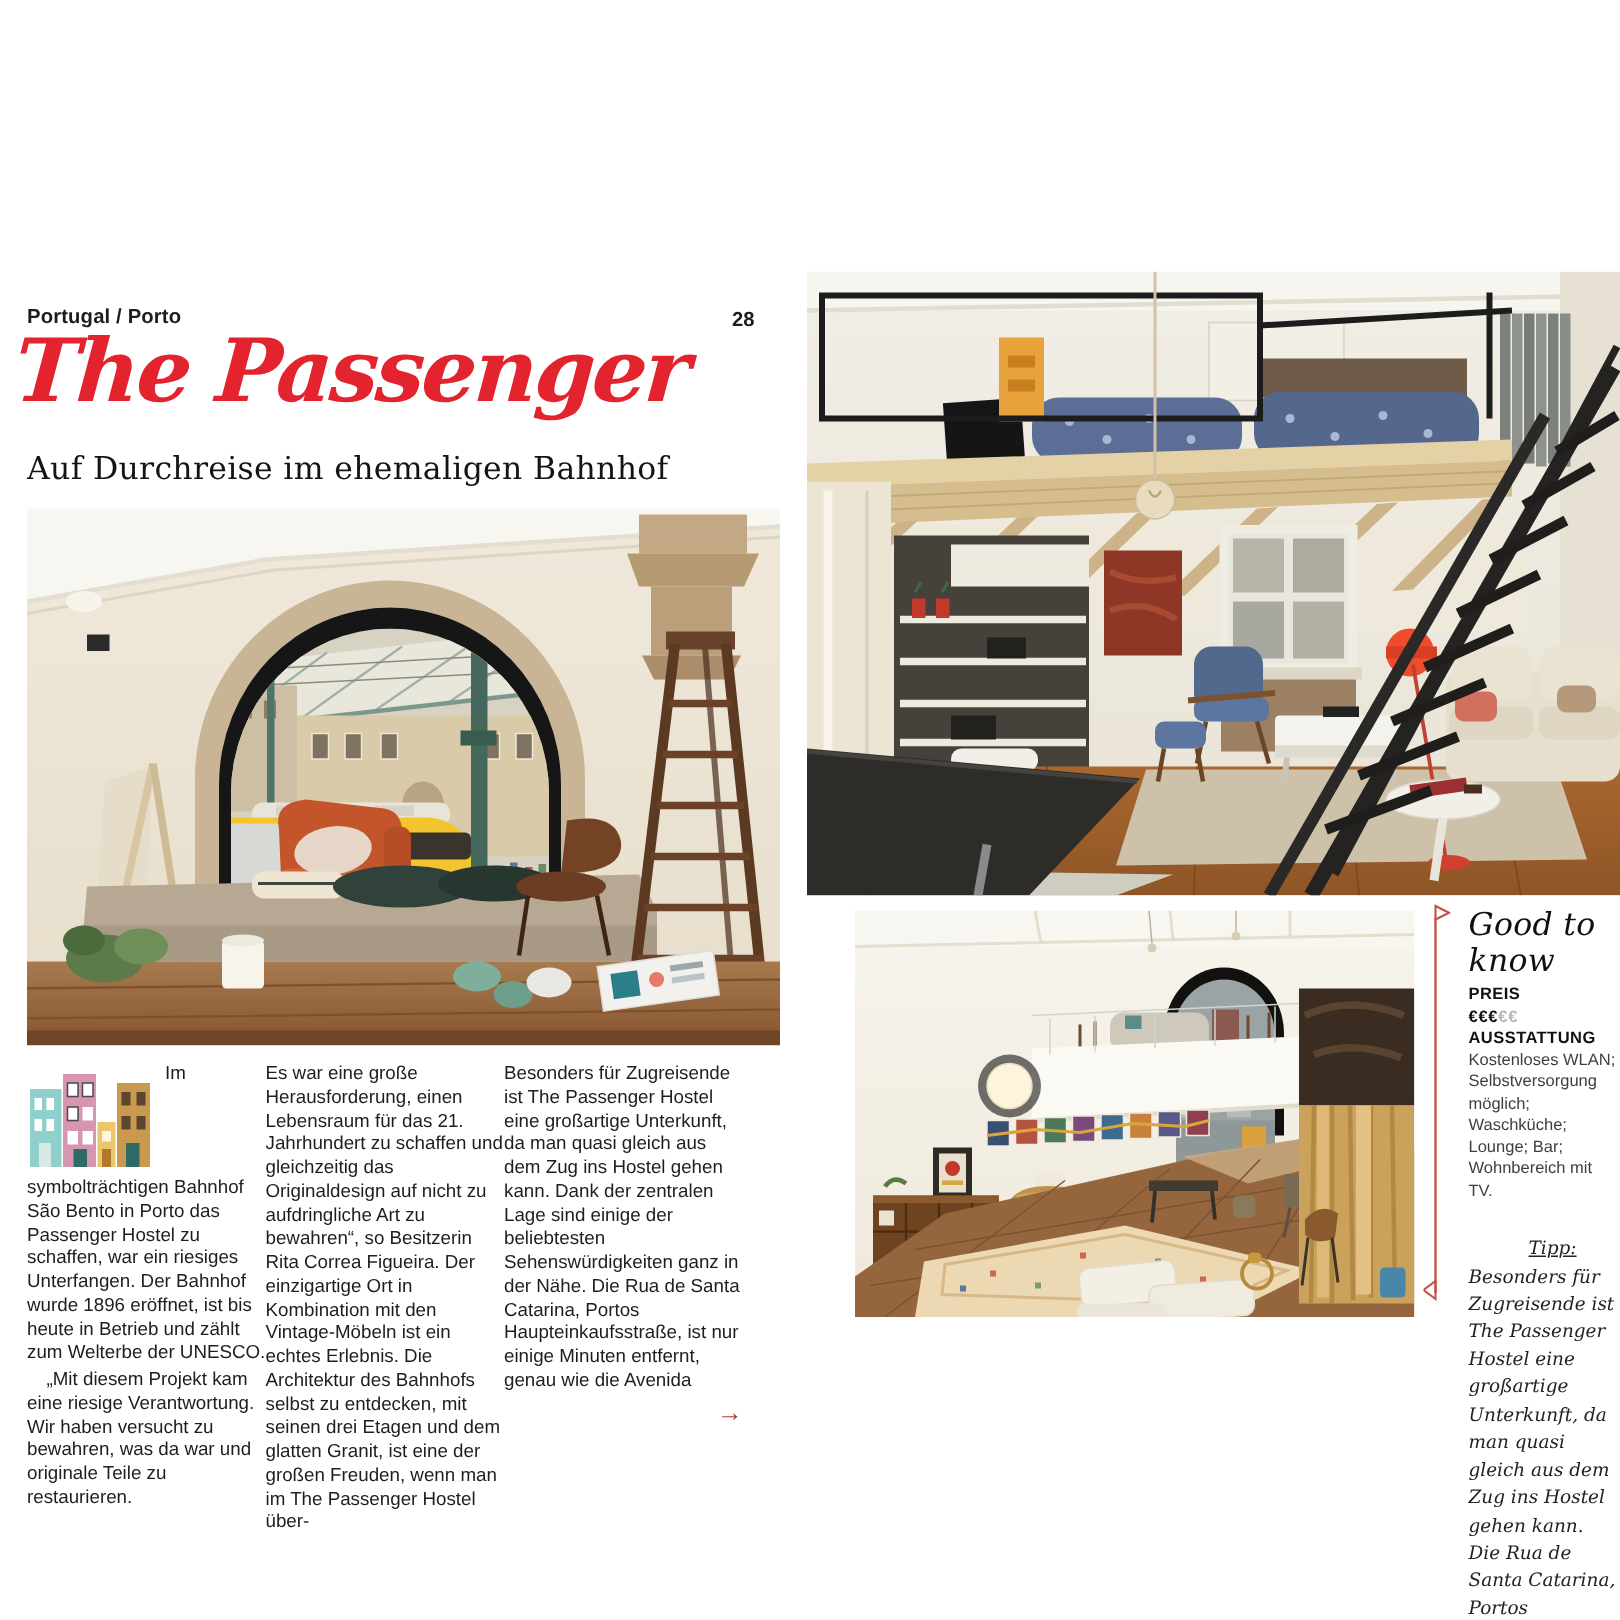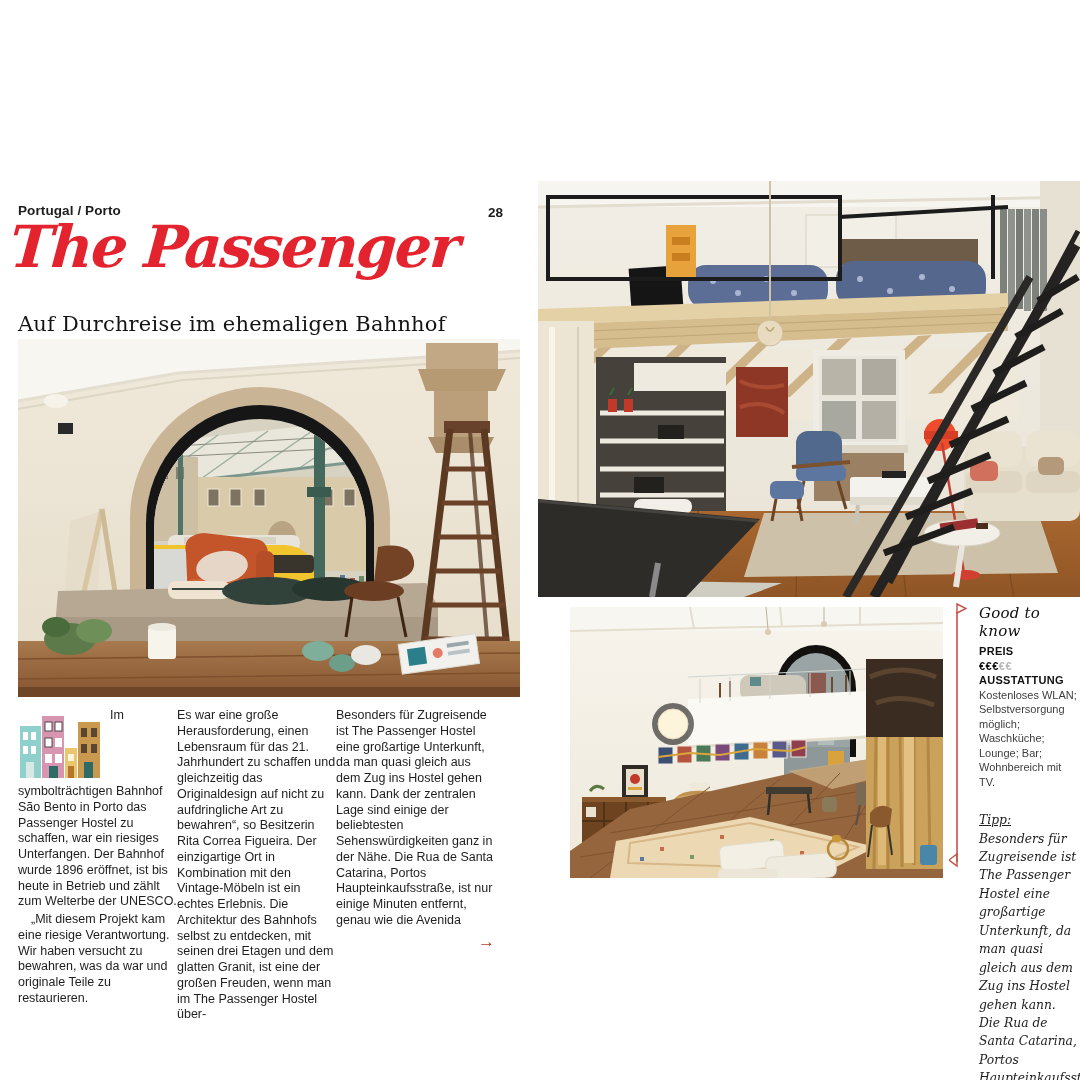--- a/index.html
+++ b/index.html
@@ -6,49 +6,49 @@
   .canvas{position:relative;width:1080px;height:1080px;background:#ffffff;overflow:hidden;
           font-family:"Liberation Sans",sans-serif;color:#212121;text-decoration:underline;}
   .abs{position:absolute;}
 
   
   .eyebrow{left:18px;top:203px;font-size:13.5px;font-weight:bold;color:#1d1d1d;letter-spacing:.1px;}
   .pagenum{left:488px;top:205px;font-size:13.5px;font-weight:bold;color:#1d1d1d;}
   .title{left:10px;top:210px;width:520px;font-family:"DejaVu Serif",serif;
          font-style:italic;font-weight:bold;font-size:58px;line-height:1.3;
          color:#e3242e;transform:skewX(-4deg);letter-spacing:-2px;}
-  .subtitle{left:18px;top:312px;font-family:"DejaVu Serif",serif;font-size:21px;
+  .subtitle{left:18px;top:300px;font-family:"DejaVu Serif",serif;font-size:21px;
             color:#141414;letter-spacing:.2px;}
 
   
   .photo{overflow:hidden;}
   .photo svg{display:block;width:100%;height:100%;}
   .photo-left{left:18px;top:339px;width:502px;height:358px;}
   .photo-topright{left:538px;top:181px;width:542px;height:416px;}
   .photo-bottom{left:570px;top:607px;width:373px;height:271px;}
 
   
   .columns{left:18px;top:708px;width:504px;display:flex;gap:0;}
   .col{width:159px;font-size:12.5px;line-height:1.26;color:#1e1e1e;}
   .col p{margin:0 0 0 0;}
   .col p + p{margin-top:2px;text-indent:13px;}
   .houses{float:left;width:84px;height:72px;margin:2px 8px 2px 0;}
   .arrow-line{text-align:right;margin-top:4px;font-size:17px;color:#b03a2e;line-height:1;}
 
   
   .side-rule{left:949px;top:602px;width:18px;height:274px;}
   .sidebar{left:979px;top:604px;width:101px;}
-  .gtk{font-family:"DejaVu Serif",serif;font-style:italic;font-size:15px;color:#101010;letter-spacing:.2px;}
+  .gtk{font-family:"DejaVu Serif",serif;font-style:italic;font-size:21px;color:#101010;letter-spacing:.2px;}
   .fact{margin-top:4px;font-size:11px;line-height:1.32;color:#3e3e3e;}
   .fact .lbl{font-weight:bold;color:#111;letter-spacing:.3px;}
   .euros{font-weight:bold;font-size:11px;color:#111;letter-spacing:.5px;}
   .euros .dim{color:#b7b7b7;}
   .tip{margin-top:22px;font-family:"DejaVu Serif",serif;font-style:italic;
        font-size:12.3px;line-height:1.5;color:#222;}
-  .tip .tlbl{text-decoration:underline;}
+  .tip .tlbl{text-decoration:underline;margin-left:40px;}
 </style>
 </head>
 <body>
 
 <div class="canvas">
 
   <div class="abs eyebrow">Portugal / Porto</div>
   <div class="abs pagenum">28</div>
   <div class="abs title">The Passenger</div>
   <div class="abs subtitle">Auf Durchreise im ehemaligen Bahnhof</div>

